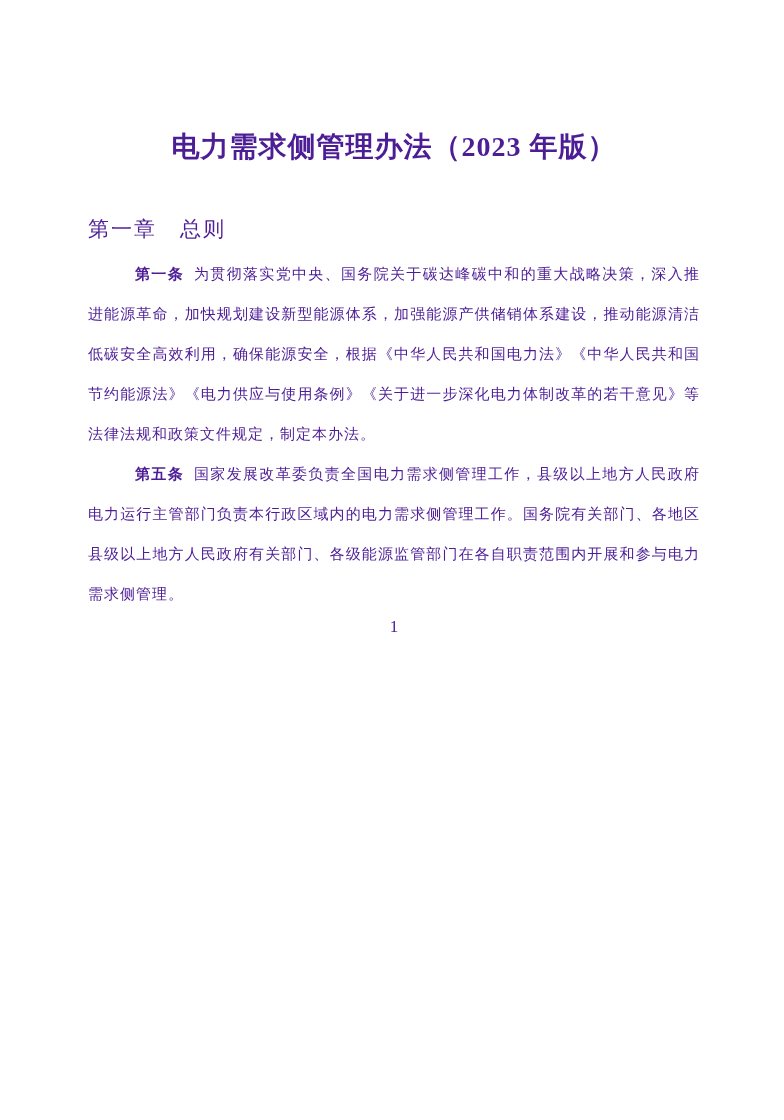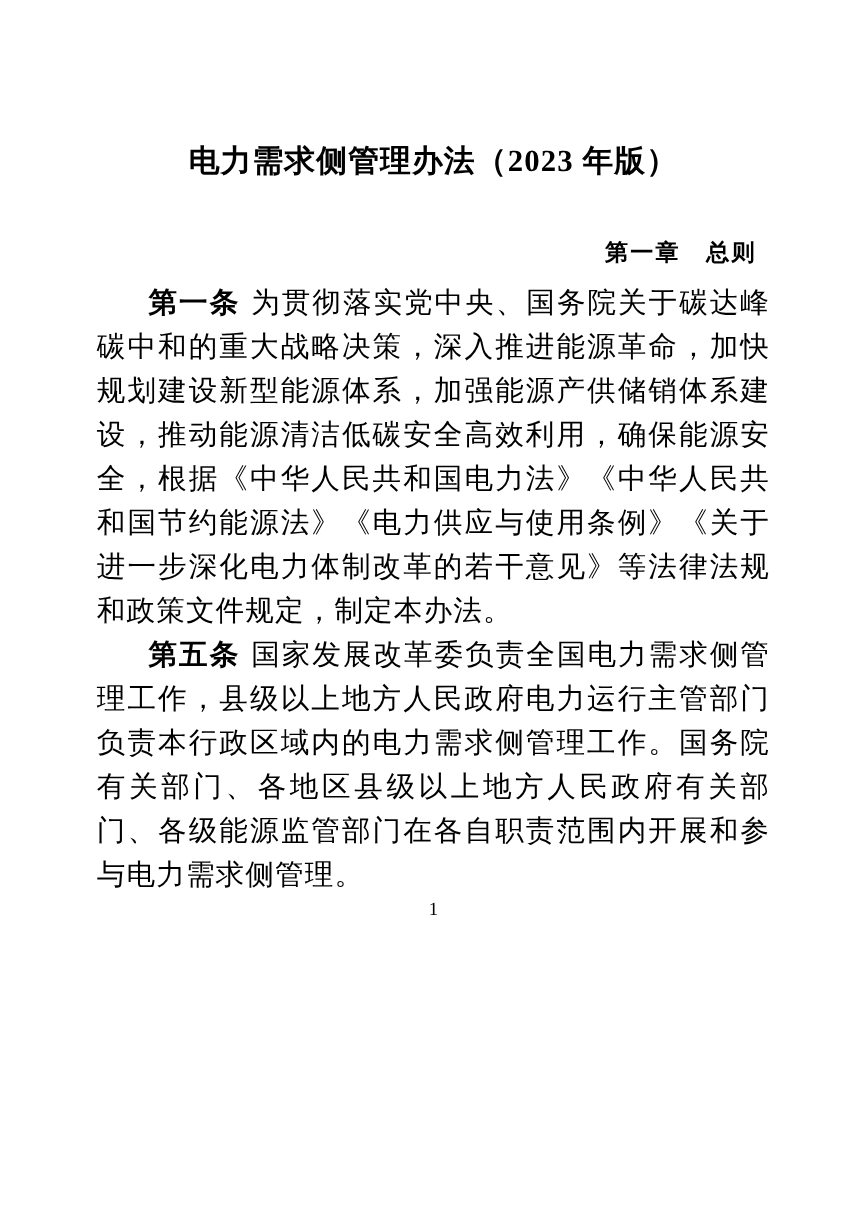--- a/index.html
+++ b/index.html
@@ -5,57 +5,58 @@
   html, body {
     margin: 0;
     padding: 0;
     background: #ffffff;
   }
   .page {
     position: relative;
     width: 784px;
     height: 1120px;
     background: #ffffff;
-    color: #000000;
+    color: #4c1d95;
     font-family: "Liberation Serif", "DejaVu Serif", serif;
     overflow: hidden;
     box-sizing: border-box;
   }
   .doc {
     width: 612px;
     margin-left: 88px;
   }
   .doc-title {
     margin: 0;
     padding-top: 128px;
     text-align: center;
     font-size: 28px;
     line-height: 38px;
     font-weight: bold;
     letter-spacing: 1px;
   }
   .chapter-heading {
-    margin: 12px;
+    margin: 0;
     margin-top: 50px;
-    text-align: right;
+    text-align: left;
     font-size: 21px;
     line-height: 26px;
-    font-weight: bold;
+    font-weight: normal;
     letter-spacing: 2px;
   }
   .doc-body {
     margin-top: 14px;
   }
   .para {
     margin: 0;
-    font-size: 26px;
+    font-size: 15px;
     line-height: 40px;
     text-align: justify;
     text-indent: 47px;
     letter-spacing: 1px;
+    font-family: Liberation Mono, monospace;
   }
   .lead {
     font-weight: bold;
     margin-right: 10px;
   }
   .page-number {
     margin-top: 0;
     text-align: center;
     font-size: 17px;
     line-height: 22px;

